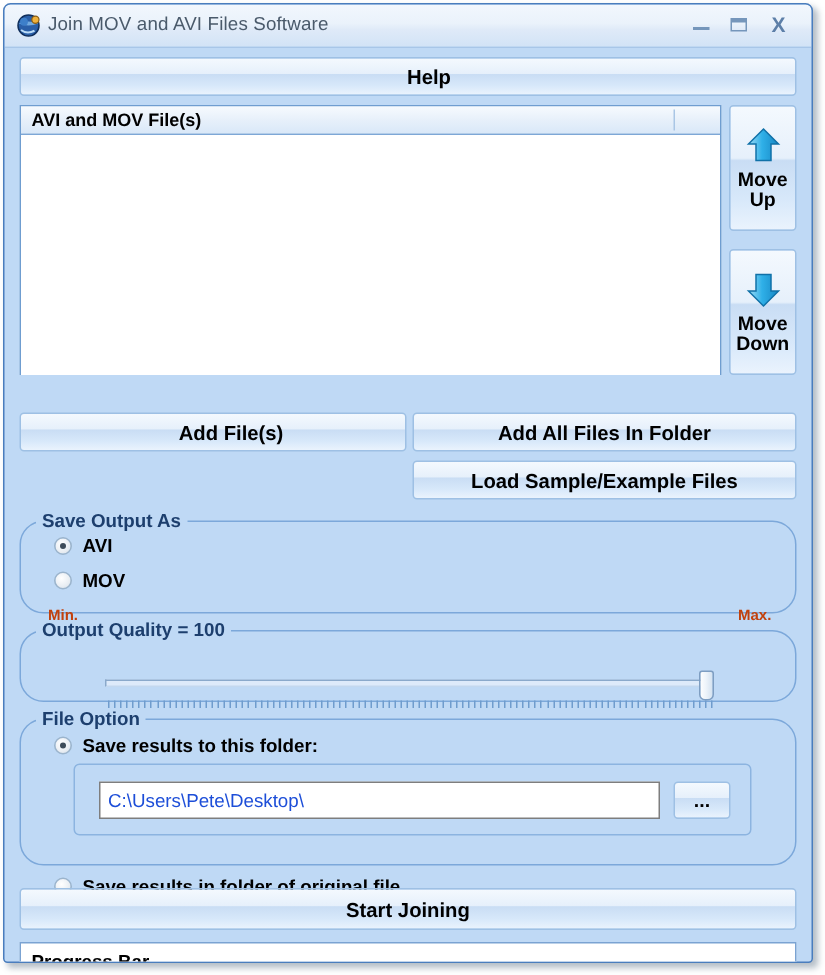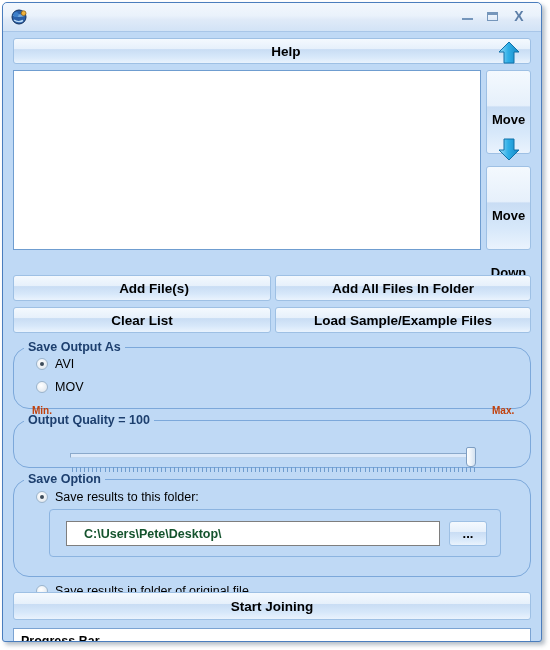--- a/index.html
+++ b/index.html
@@ -99,21 +99,20 @@
     display: flex;
     align-items: center;
     justify-content: center;
     cursor: default;
     user-select: none;
   }
   .btn-stack {
     flex-direction: column;
     line-height: 1.05;
     font-size: 13px;
-    gap: 44px;
   }
 
   
   #listbox {
     position: absolute;
     left: 10px; top: 38px;
     width: 468px; height: 180px;
     box-sizing: border-box;
     border: 1px solid #6f9dd0;
     background: #ffffff;
@@ -184,21 +183,21 @@
   .radio.checked::after {
     content: "";
     position: absolute;
     left: 3px; top: 3px;
     width: 4px; height: 4px;
     border-radius: 50%;
     background: #3e4c5a;
   }
   .radio-label {
     font-size: 12.5px;
-    font-weight: normal;
+    font-weight: bold;
     color: #000;
     white-space: nowrap;
   }
 
   
   #slider-wrap {
     position: absolute;
     left: 56px; top: 24px;
     width: 410px; height: 30px;
   }
@@ -249,25 +248,25 @@
     border: 1px solid #8cb4e0;
     border-radius: 4px;
   }
   #path-input {
     position: absolute;
     left: 16px; top: 11px;
     width: 374px; height: 25px;
     box-sizing: border-box;
     border: 1px solid #7e7e7e;
     background: #ffffff;
-    color: #14532d;
+    color: #1d4ed8;
     font-family: "Liberation Sans", sans-serif;
     font-size: 12.5px;
-    font-weight: bold;
-    padding: 0 17px;
+    font-weight: normal;
+    padding: 0 5px;
     outline: none;
   }
   #browse-btn {
     left: 399px; top: 11px;
     width: 38px; height: 25px;
     font-size: 13px;
   }
 
   
   #progress-bar {
@@ -295,35 +294,40 @@
   <div id="titlebar">
     <span id="title-icon">
       <svg width="18" height="18" viewBox="0 0 18 18">
         <circle cx="9" cy="9" r="7" fill="#2a5fa8" stroke="#102f5c" stroke-width="1"></circle>
         <path d="M2.3 7.5 Q9 5 15.7 7.5 Q9 10.5 2.3 7.5 Z" fill="#7fb6e8" opacity="0.85"></path>
         <circle cx="6" cy="6.5" r="2.6" fill="#3d7fc9"></circle>
         <path d="M4 12 Q8 15 13 12.5" stroke="#bcdcf7" stroke-width="1.4" fill="none"></path>
         <circle cx="13.6" cy="5.2" r="2.4" fill="#f0b23c" stroke="#8a5e14" stroke-width="0.8"></circle>
       </svg>
     </span>
+    <span id="title-text">Join MOV and AVI Files Software</span>
 
     <span class="win-btn" id="btn-min">
       <span class="min-glyph"></span>
     </span>
     <span class="win-btn" id="btn-max">
       <span class="max-glyph"></span>
     </span>
     <span class="win-btn" id="btn-close">X</span>
   </div>
 
   <div id="client">
 
     <div class="btn" style="left:10px; top:6px; width:518px; height:26px;padding-left:28px;">Help</div>
 
     <div id="listbox">
+      <div id="list-header">
+        <span id="list-header-label">AVI and MOV File(s)</span>
+        <span id="col-divider"></span>
+      </div>
       <div id="list-body"></div>
     </div>
 
     <div class="btn btn-stack" style="left:483px; top:38px; width:45px; height:84px;">
       <span class="arrow-icon">
         <svg width="26" height="26" viewBox="0 0 26 26">
           <defs>
             <linearGradient id="gup" x1="0" y1="0" x2="1" y2="0">
               <stop offset="0%" stop-color="#9fdcf6"></stop>
               <stop offset="45%" stop-color="#2fb0e8"></stop>
@@ -349,21 +353,20 @@
           </defs>
           <path d="M13 24 L3 14 L8 14 L8 3 L18 3 L18 14 L23 14 Z" fill="url(#gdn)" stroke="#1071a8" stroke-width="1"></path>
         </svg>
       </span>
       <span>Move</span>
       <span>Down</span>
     </div>
 
     <div class="btn" style="left:10px; top:243px; width:258px; height:26px;padding-left:24px;">Add File(s)</div>
     <div class="btn" style="left:272px; top:243px; width:256px; height:26px;">Add All Files In Folder</div>
-    <div class="btn" style="left:10px; top:275px; width:258px; height:26px;">Clear List</div>
     <div class="btn" style="left:272px; top:275px; width:256px; height:26px;">Load Sample/Example Files</div>
 
     <div class="groupbox" style="left:10px; top:315px; width:518px; height:62px;">
       <span class="group-title">Save Output As</span>
 
       <div class="radio-row" style="left:22px; top:9px;">
         <span class="radio checked"></span>
         <span class="radio-label">AVI</span>
       </div>
 
@@ -482,21 +485,21 @@
             <span></span>
             <span></span>
             <span></span>
         </div>
       </div>
 
       <span class="slider-end-label" style="left:478px; top:-16px;">Max.</span>
     </div>
 
     <div class="groupbox" style="left:10px; top:447px; width:518px; height:98px;">
-      <span class="group-title">Save Option</span>
+      <span class="group-title">File Option</span>
 
       <div class="radio-row" style="left:22px; top:10px;">
         <span class="radio checked"></span>
         <span class="radio-label">Save results to this folder:</span>
       </div>
 
       <div id="path-panel">
         <input id="path-input" type="text" value="C:\Users\Pete\Desktop\" style="">
         <div class="btn" id="browse-btn">...</div>
       </div>

